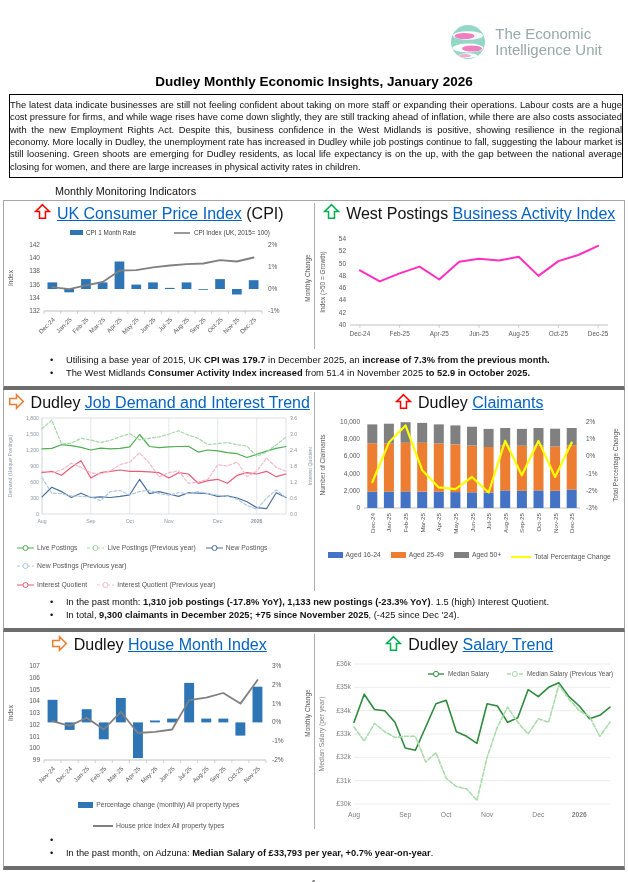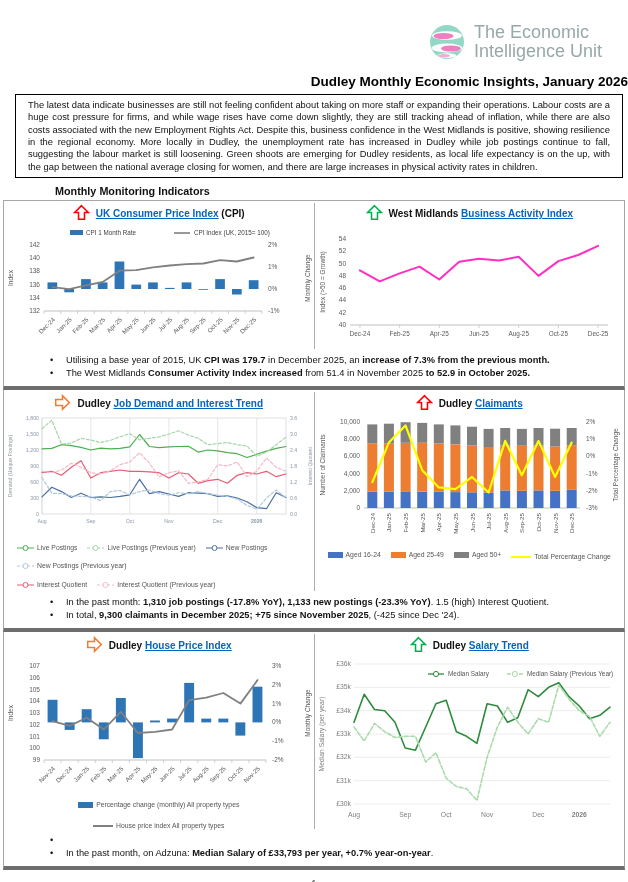--- a/index.html
+++ b/index.html
@@ -1,30 +1,30 @@
 <!DOCTYPE html>
 <html><head>
 <meta charset="utf-8">
 <style>
   html,body{margin:0;padding:0;background:#fff;}
   body{width:628px;height:882px;position:relative;overflow:hidden;
        font-family:"Liberation Sans", sans-serif;color:#111;}
   .logo{position:absolute;top:22px;right:26px;display:flex;align-items:center;gap:7px;}
-  .logo-text{font-size:18px;line-height:1.08;color:#97a8a8;font-weight:400;}
-  .page-title{margin:74px 0 0 0;text-align:right;font-size:13.5px;font-weight:bold;color:#000;}
-  .intro{margin:5px 5px 0 15px;border:1px solid #000;padding:4px 12px;
+  .logo-text{font-size:15px;line-height:1.08;color:#97a8a8;font-weight:400;}
+  .page-title{margin:74px 0 0 0;text-align:center;font-size:13.5px;font-weight:bold;color:#000;}
+  .intro{margin:5px 5px 0 9px;border:1px solid #000;padding:4px 0;
          font-size:9.35px;line-height:1.32;text-align:justify;color:#111;}
-  .section-heading{margin:7px 4px 3px 55px;font-size:10.8px;font-weight:bold;}
+  .section-heading{margin:7px 4px 3px 55px;font-size:10.8px;font-weight:normal;}
   .panel{margin:0 3px;border:1px solid #a6a6a6;border-bottom:4px solid #6d6d6d;background:#fff;}
   .panel + .panel{border-top:0;}
   .charts-row{display:flex;align-items:stretch;}
   .half{flex:1;min-width:0;text-align:center;}
   .vdiv{width:1px;background:#adadad;margin:2px 0;}
   .chart-title{display:flex;align-items:center;justify-content:center;gap:6px;
-               margin:4px 0 0 0;font-weight:bold;font-size:10px;height:18px;}
+               margin:4px 0 0 0;font-weight:normal;font-size:16px;height:18px;}
   .chart-title .link{color:#0563C1;text-decoration:underline;cursor:pointer;}
   .chart-mount{line-height:0;}
   .legend-wrap{line-height:1.15;margin-top:-2px;}
   .lg-item{display:inline-flex;align-items:center;gap:3px;margin:0 5px;font-size:6.8px;color:#555;}
   .sw{width:15px;height:6px;display:inline-block;}
   .swl{width:20px;height:2px;display:inline-block;}
   .bullets{padding:3px 10px 6px 46px;font-size:9.3px;line-height:1.4;text-align:left;}
   .bullet-row{display:flex;gap:11px;}
   .bullet-row .dot{width:5px;flex:none;}
   .page-num{text-align:center;font-size:10.5px;color:#555;margin-top:8px;}
@@ -126,21 +126,21 @@
               <line x1="170" y1="10" x2="186" y2="10" stroke="#808080" stroke-width="1.6"></line>
               <text x="190" y="12" font-size="6.3" fill="#404040" text-anchor="start">CPI Index (UK, 2015= 100)</text>
             </svg></div>
       </div>
       <div class="vdiv"></div>
       <div class="half">
         <div class="chart-title">
           <span><svg width="17" height="17" viewBox="0 0 20 20">
                 <path d="M10 2 L18 10 H13.5 V18 H6.5 V10 H2 Z" fill="#fff" stroke-width="1.8" stroke="#00B050"></path>
               </svg></span>
-          <span><span>West Midlands </span><span class="link">Business Activity Index</span></span>
+          <span><span>West Postings </span><span class="link">Business Activity Index</span></span>
         </div>
         <div class="chart-mount" id="chart-wm"><svg viewBox="0 0 306 128" width="306" height="128">
               <text x="30" y="104" font-size="6.5" fill="#595959" text-anchor="end">40</text>
               <text x="30" y="91.71428571428571" font-size="6.5" fill="#595959" text-anchor="end">42</text>
               <text x="30" y="79.42857142857143" font-size="6.5" fill="#595959" text-anchor="end">44</text>
               <text x="30" y="67.14285714285714" font-size="6.5" fill="#595959" text-anchor="end">46</text>
               <text x="30" y="54.857142857142854" font-size="6.5" fill="#595959" text-anchor="end">48</text>
               <text x="30" y="42.57142857142857" font-size="6.5" fill="#595959" text-anchor="end">50</text>
               <text x="30" y="30.285714285714285" font-size="6.5" fill="#595959" text-anchor="end">52</text>
               <text x="30" y="18" font-size="6.5" fill="#595959" text-anchor="end">54</text>
@@ -368,21 +368,21 @@
       </div>
   </div>
 
   <div class="panel">
     <div class="charts-row">
       <div class="half">
         <div class="chart-title">
           <span><svg width="17" height="17" viewBox="0 0 20 20">
                 <path d="M2 6.5 H10 V2 L18 10 L10 18 V13.5 H2 Z" fill="#fff" stroke-width="1.8" stroke="#ED7D31"></path>
               </svg></span>
-          <span><span>Dudley </span><span class="link">House Price Index</span></span>
+          <span><span>Dudley </span><span class="link">House Month Index</span></span>
         </div>
         <div class="chart-mount" id="chart-house"><svg viewBox="0 0 310 142" width="310" height="142">
               <text x="36" y="108" font-size="6.5" fill="#595959" text-anchor="end">99</text>
               <text x="36" y="96.25" font-size="6.5" fill="#595959" text-anchor="end">100</text>
               <text x="36" y="84.5" font-size="6.5" fill="#595959" text-anchor="end">101</text>
               <text x="36" y="72.75" font-size="6.5" fill="#595959" text-anchor="end">102</text>
               <text x="36" y="61" font-size="6.5" fill="#595959" text-anchor="end">103</text>
               <text x="36" y="49.25" font-size="6.5" fill="#595959" text-anchor="end">104</text>
               <text x="36" y="37.5" font-size="6.5" fill="#595959" text-anchor="end">105</text>
               <text x="36" y="25.75" font-size="6.5" fill="#595959" text-anchor="end">106</text>

